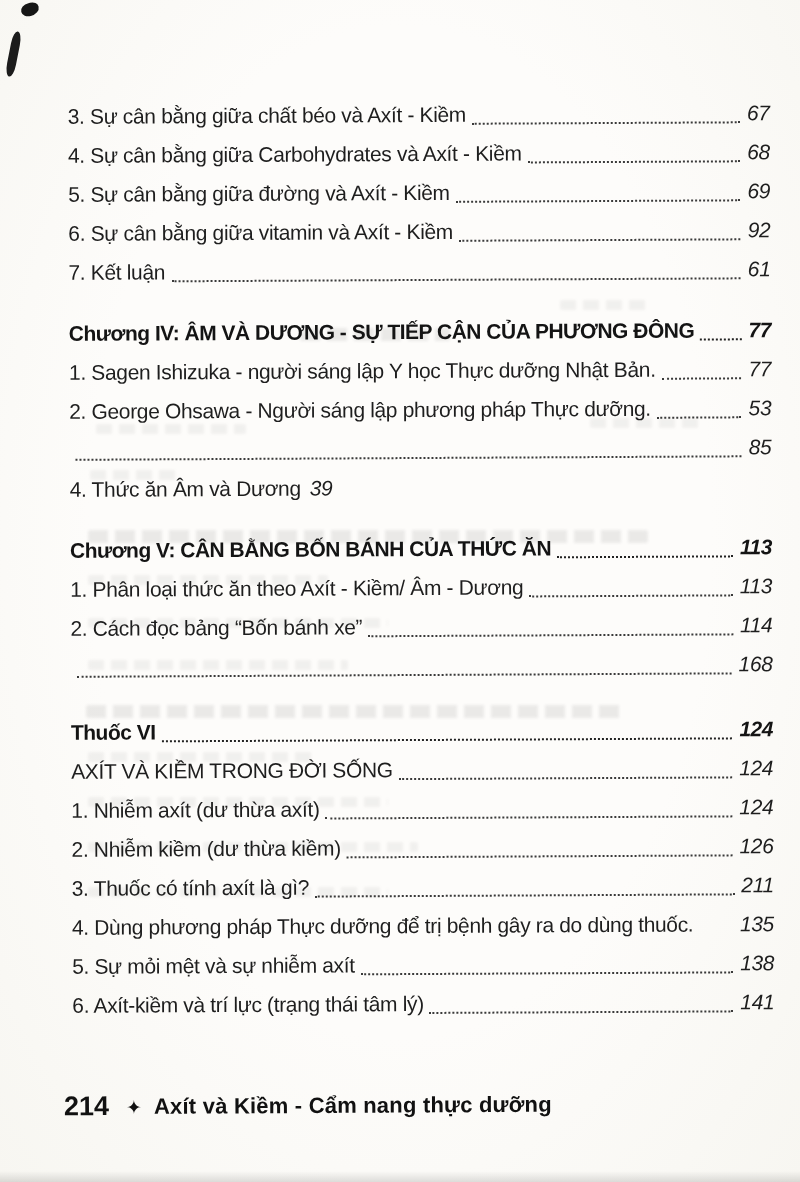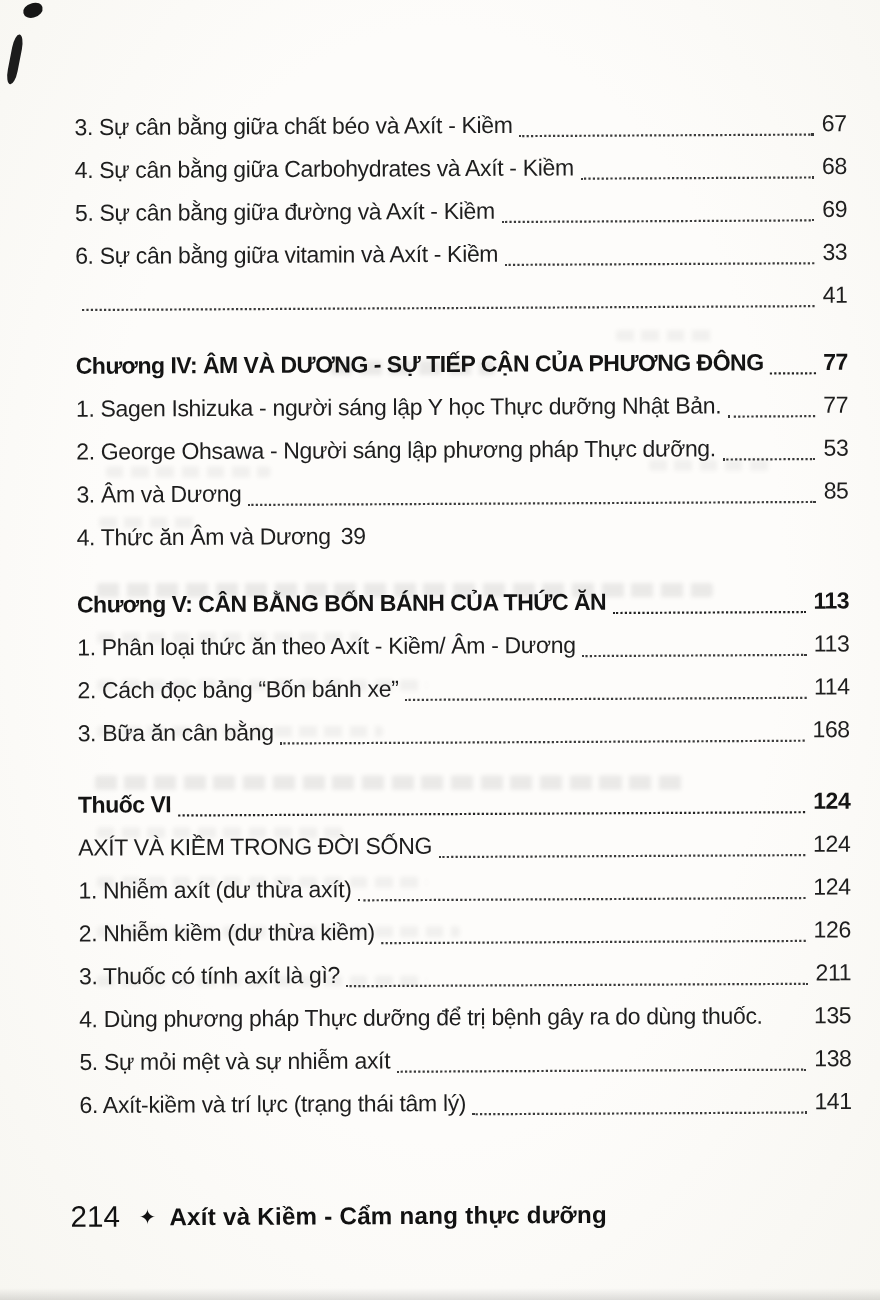--- a/index.html
+++ b/index.html
@@ -36,33 +36,33 @@
     letter-spacing:-0.35px;
     color:#1e1e1e;
   }
   .t{white-space:nowrap;}
   .leader{
     flex:1 1 auto;min-width:10px;
     border-bottom:2.4px dotted #3a3a3a;
     margin:0 5px 9px 6px;
   }
   .leader.blank{border-bottom-color:transparent;}
-  .p{white-space:nowrap;margin-left:2px;}
+  .p{white-space:nowrap;margin-left:2px;font-style:italic;}
   .row.inline .p{margin-left:9px;}
   .row.chapter{font-weight:700;color:#141414;margin-top:22px;letter-spacing:-0.5px;}
   .row.chapter .leader{border-bottom:2.6px dotted #222;}
   .row.chapter-gap{margin-top:26px;}
 
   .footer{
     position:absolute;left:64px;top:1090px;z-index:2;
     display:flex;align-items:center;
     transform:rotate(-0.3deg);
     color:#111;
   }
-  .footer-num{font-size:27px;font-weight:400;}
+  .footer-num{font-size:27px;font-weight:700;}
   .footer-sep{font-size:19px;margin:2px 12px 0 17px;}
   .footer-title{font-size:22px;font-weight:700;letter-spacing:0.2px;}
 </style>
 </head>
 <body>
 
 <div class="page">
 
   <div class="ghosts">
     <div class="ghost bold" style="left:300px;top:328px;width:150px;"></div>
@@ -96,43 +96,43 @@
         <span class="p">68</span>
       </div>
       <div class="row item">
         <span class="t">5. Sự cân bằng giữa đường và Axít - Kiềm</span>
         <span class="leader"></span>
         <span class="p">69</span>
       </div>
       <div class="row item">
         <span class="t">6. Sự cân bằng giữa vitamin và Axít - Kiềm</span>
         <span class="leader"></span>
-        <span class="p">33</span>
-      </div>
-      <div class="row item">
-        <span class="leader"></span>
-        <span class="p">41</span>
+        <span class="p">92</span>
+      </div>
+      <div class="row item">
+        <span class="t">7. Kết luận</span>
+        <span class="leader"></span>
+        <span class="p">61</span>
       </div>
       <div class="row chapter">
         <span class="t">Chương IV: ÂM VÀ DƯƠNG - SỰ TIẾP CẬN CỦA PHƯƠNG ĐÔNG</span>
         <span class="leader"></span>
         <span class="p">77</span>
       </div>
       <div class="row item">
         <span class="t">1. Sagen Ishizuka - người sáng lập Y học Thực dưỡng Nhật Bản.</span>
         <span class="leader"></span>
         <span class="p">77</span>
       </div>
       <div class="row item">
         <span class="t">2. George Ohsawa - Người sáng lập phương pháp Thực dưỡng.</span>
         <span class="leader"></span>
         <span class="p">53</span>
       </div>
       <div class="row item">
-        <span class="t">3. Âm và Dương</span>
         <span class="leader"></span>
         <span class="p">85</span>
       </div>
       <div class="row item inline">
         <span class="t">4. Thức ăn Âm và Dương</span>
         <span class="p">39</span>
       </div>
       <div class="row chapter">
         <span class="t">Chương V: CÂN BẰNG BỐN BÁNH CỦA THỨC ĂN</span>
         <span class="leader"></span>
@@ -142,21 +142,20 @@
         <span class="t">1. Phân loại thức ăn theo Axít - Kiềm/ Âm - Dương</span>
         <span class="leader"></span>
         <span class="p">113</span>
       </div>
       <div class="row item">
         <span class="t">2. Cách đọc bảng “Bốn bánh xe”</span>
         <span class="leader"></span>
         <span class="p">114</span>
       </div>
       <div class="row item">
-        <span class="t">3. Bữa ăn cân bằng</span>
         <span class="leader"></span>
         <span class="p">168</span>
       </div>
       <div class="row chapter chapter-gap">
         <span class="t">Thuốc VI</span>
         <span class="leader"></span>
         <span class="p">124</span>
       </div>
       <div class="row item">
         <span class="t">AXÍT VÀ KIỀM TRONG ĐỜI SỐNG</span>

